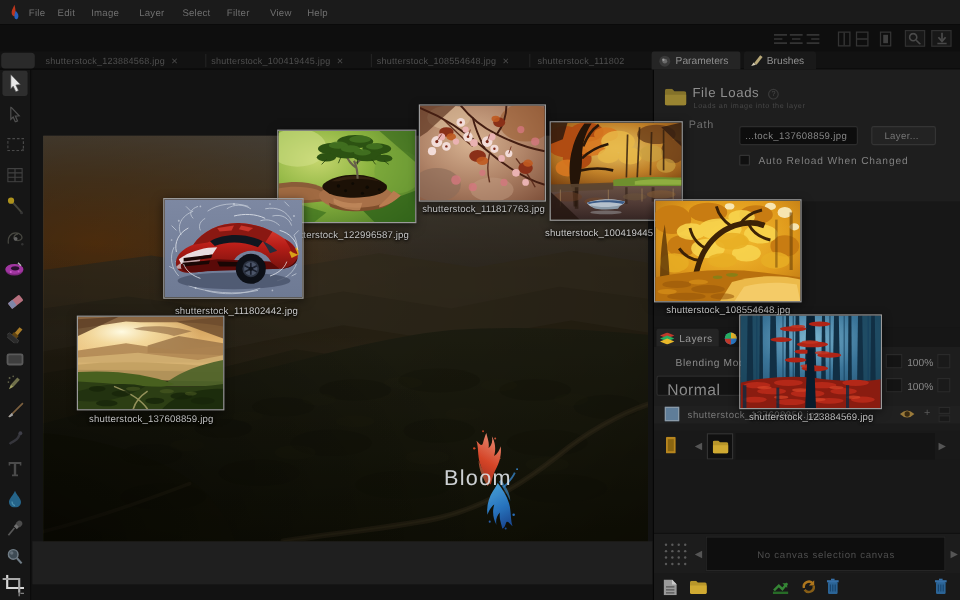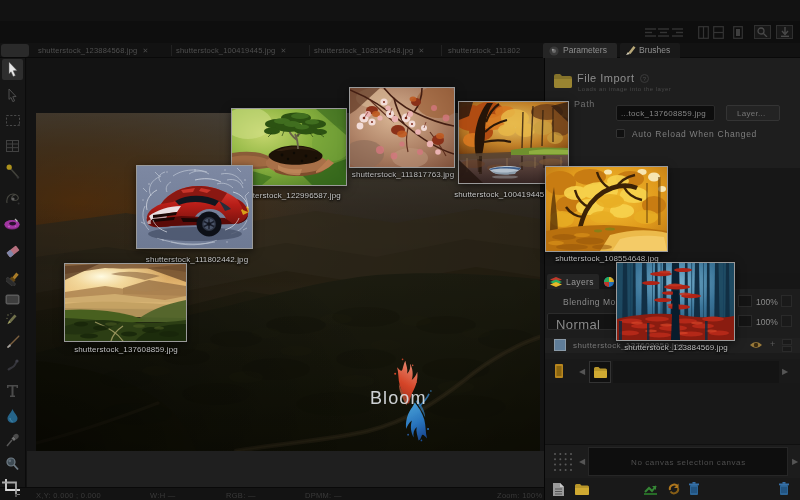--- a/index.html
+++ b/index.html
@@ -277,41 +277,55 @@
 <circle cx="59" cy="80" r="1.1" fill="#2a72c0"></circle>
             <circle cx="38" cy="86" r=".9" fill="#2a62b0"></circle>
             <circle cx="52" cy="92" r=".9" fill="#1a52a0"></circle>
             <circle cx="62" cy="40" r=".8" fill="#3a8ad0"></circle>
           </g>
 </g>
 <text x="5" y="49" font-family="Liberation Sans,sans-serif" font-size="18" fill="#dde1e5" opacity=".92" letter-spacing="1.1">Bloom</text>
 </svg>
 </div>
 
+<div id="menubar">
+  <svg class="abs" style="left:7px;top:4px;opacity:.88" width="12" height="13" viewBox="0 0 12 13">
+        <path d="M5 0 C4 3 2 5 3 8 C4 10 6 10 6 8 C6 6 6 3 5 0Z" fill="#d33a1e"></path>
+        <path d="M6 5 C8 7 9 9 8 11 C7 13 5 12 5 10 C5 8 5.5 7 6 5Z" fill="#2a6ad0"></path>
+      </svg>
+  <span class="mi" style="left:24px">File</span>
+  <span class="mi" style="left:48px">Edit</span>
+  <span class="mi" style="left:76px">Image</span>
+  <span class="mi" style="left:116px">Layer</span>
+  <span class="mi" style="left:152px">Select</span>
+  <span class="mi" style="left:189px">Filter</span>
+  <span class="mi" style="left:225px">View</span>
+  <span class="mi" style="left:256px">Help</span>
+</div>
 <div id="substrip"></div>
 
 <div id="tabstrip">
   <div id="tabbtn"></div>
   <div class="abs" style="left:171px;top:2px;width:1px;height:11px;background:#222"></div>
   <div class="abs" style="left:309px;top:2px;width:1px;height:11px;background:#222"></div>
   <div class="abs" style="left:441px;top:2px;width:1px;height:11px;background:#222"></div>
   <span class="tab" style="left:38px">shutterstock_123884568.jpg<span class="tabx">✕</span></span>
   <span class="tab" style="left:176px">shutterstock_100419445.jpg<span class="tabx">✕</span></span>
   <span class="tab" style="left:314px">shutterstock_108554648.jpg<span class="tabx">✕</span></span>
   <span class="tab" style="left:448px">shutterstock_111802</span>
 </div>
 
 <div id="rpanel">
 
   <div class="abs" style="left:0;top:0;width:256px;height:110px;background:#1e1e1e"></div>
   <svg class="abs" style="left:9px;top:16px" width="18" height="14" viewBox="0 0 18 14">
         <path d="M0 2 Q0 0 2 0 L6 0 L8 2 L16 2 Q18 2 18 4 L18 12 Q18 14 16 14 L2 14 Q0 14 0 12 Z" fill="#84722a"></path>
         <path d="M0 5 L18 5 L18 12 Q18 14 16 14 L2 14 Q0 14 0 12 Z" fill="#998431"></path>
       </svg>
-  <span class="abs" style="left:32px;top:14px;font-size:11px;color:#8f8f8f;letter-spacing:.5px">File Import</span>
+  <span class="abs" style="left:32px;top:14px;font-size:11px;color:#8f8f8f;letter-spacing:.5px">File Loads</span>
   <span class="abs" style="left:95px;top:16px;width:9px;height:9px;border:1px solid #3a3a3a;border-radius:50%;color:#4a4a4a;font-size:6px;text-align:center;line-height:8px">?</span>
   <span class="abs" style="left:33px;top:28px;font-size:6px;color:#484848;letter-spacing:.5px">Loads an image into the layer</span>
   <span class="abs" style="left:29px;top:41px;font-size:9px;color:#6f6f6f;letter-spacing:.6px">Path</span>
   <div class="abs" style="left:71px;top:47px;width:99px;height:16px;background:#0d0d0d;border:1px solid #2c2c2c;border-radius:2px"></div>
   <span class="abs" style="left:76px;top:51px;font-size:8px;color:#858585;letter-spacing:.3px">...tock_137608859.jpg</span>
   <div class="abs" style="left:181px;top:47px;width:54px;height:16px;background:#232323;border:1px solid #343434;border-radius:2px"></div>
   <span class="abs" style="left:192px;top:51px;font-size:8px;color:#757575;letter-spacing:.3px">Layer...</span>
   <div class="abs" style="left:71px;top:71px;width:9px;height:9px;background:#101010;border:1px solid #333;border-radius:1px"></div>
   <span class="abs" style="left:87px;top:71px;font-size:8.5px;color:#7f7f7f;letter-spacing:.7px">Auto Reload When Changed</span>
 
@@ -978,20 +992,13 @@
         </g>
 <path d="M56 28 L61 28 L63 77 L54 77 Z" fill="#081c2c"></path>
 <g fill="#0c2a40" opacity=".8">
           <rect x="2" y="58" width="3" height="19"></rect>
           <rect x="30" y="60" width="2.4" height="17"></rect>
           <rect x="88" y="58" width="2.6" height="19"></rect>
         </g>
 </svg></div>
 <div class="tlabel" style="left:676px;top:343px;transform:translateX(-50%)">shutterstock_123884569.jpg</div>
 
-<div id="statusbar">
-  <span style="left:36px">X,Y: 0.000 ; 0.000</span>
-  <span style="left:150px">W:H —</span>
-  <span style="left:226px">RGB: —</span>
-  <span style="left:305px">DPMM: —</span>
-  <span style="left:497px">Zoom: 100%</span>
-</div>
 
 </div>
 </body></html>

